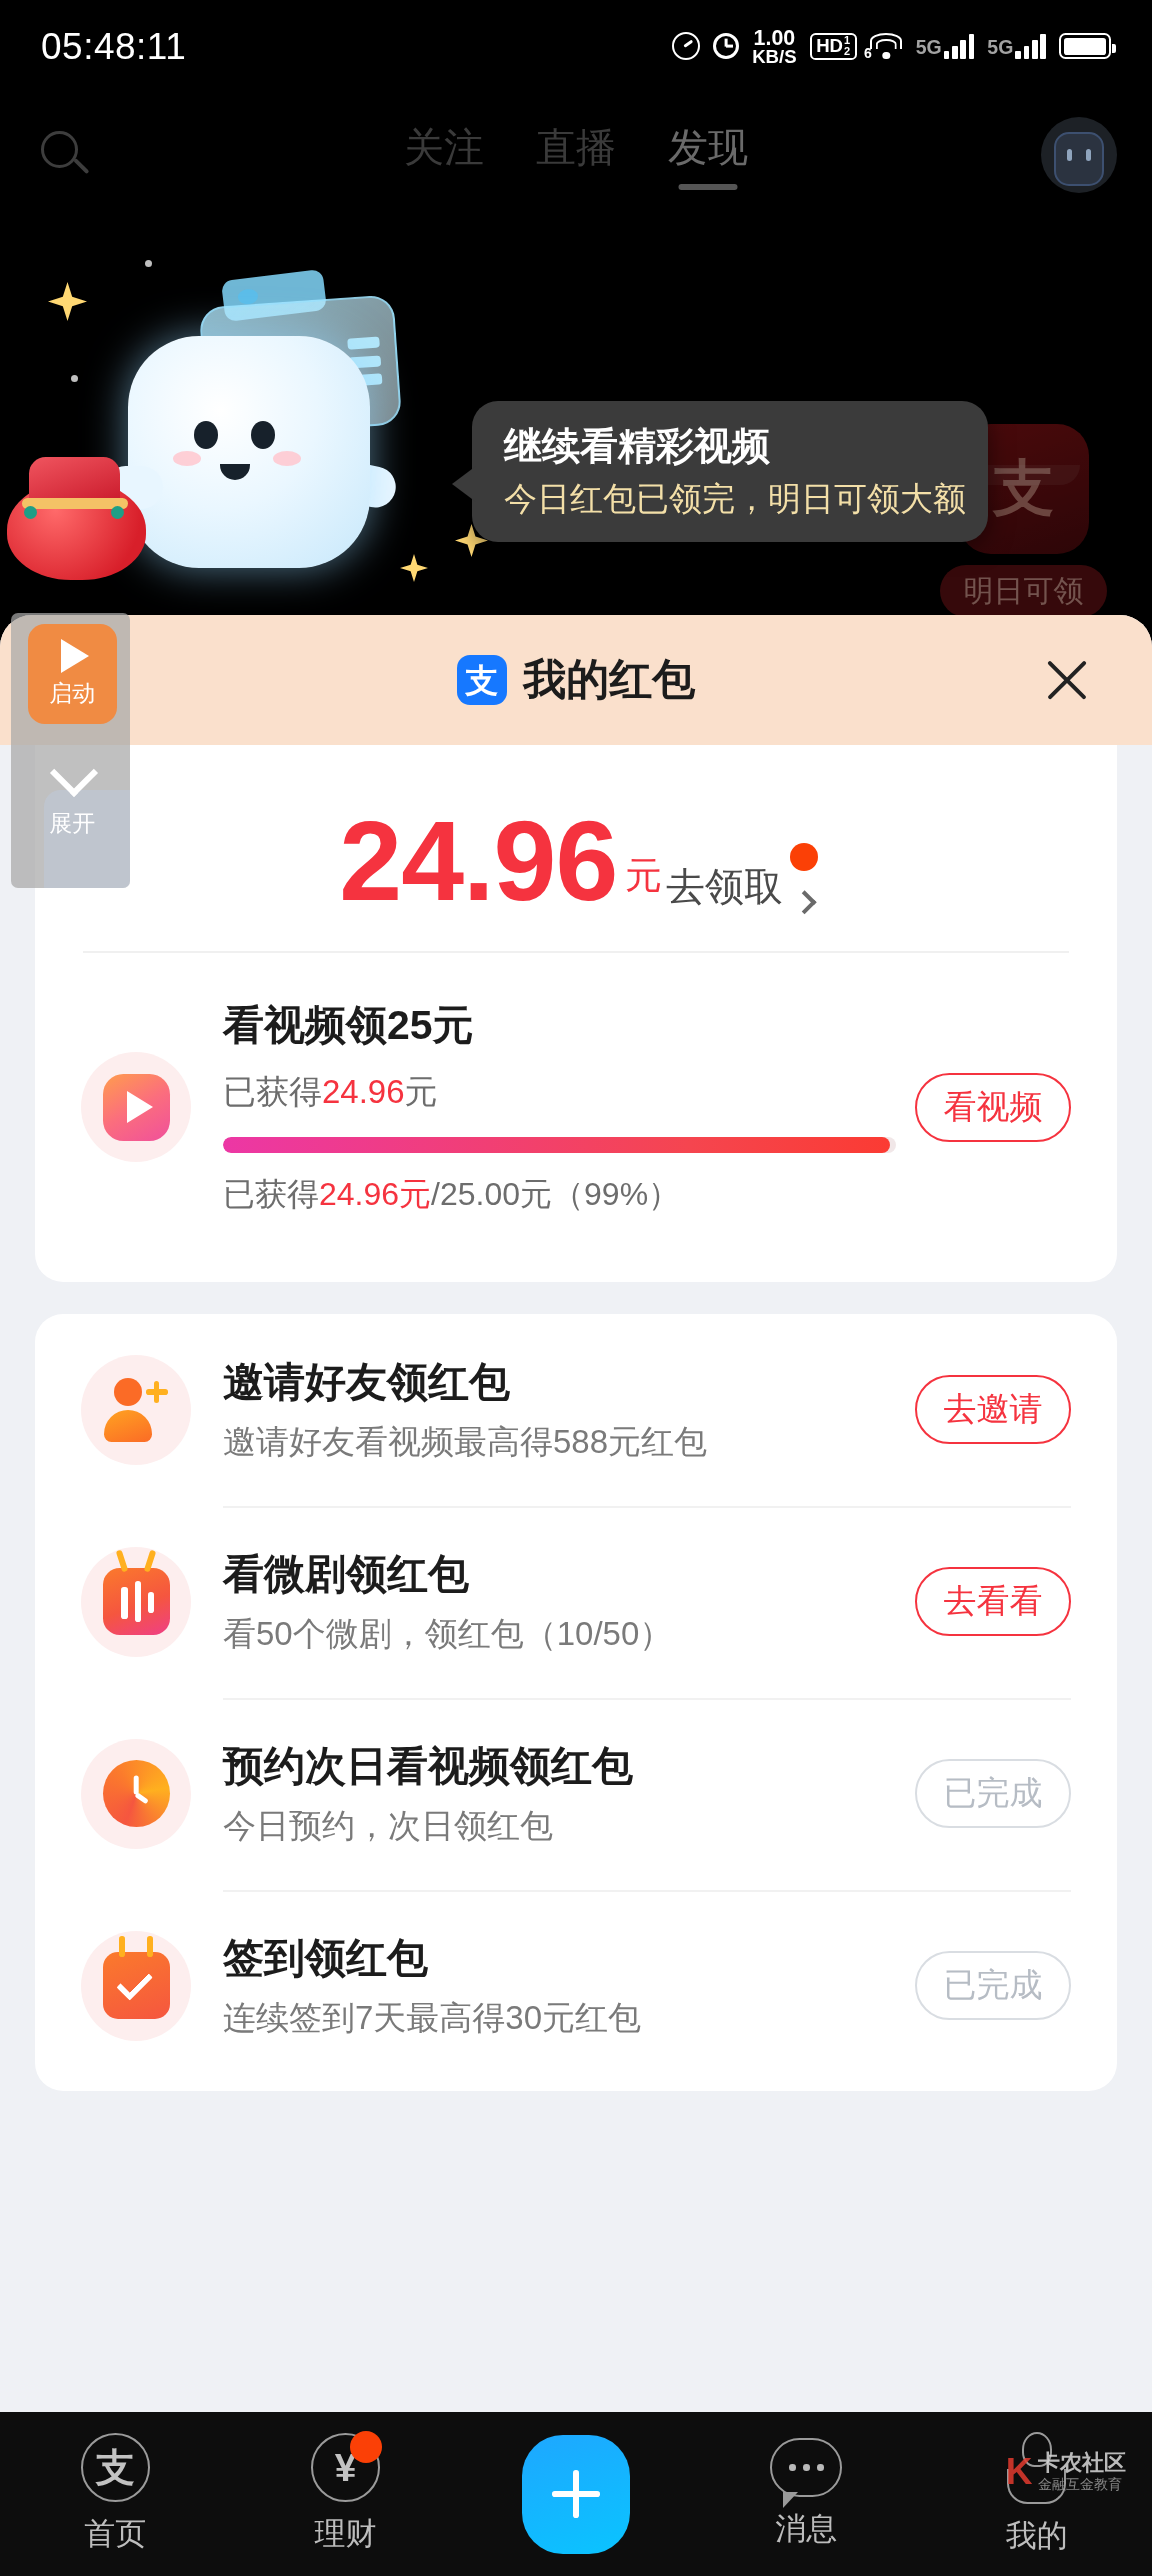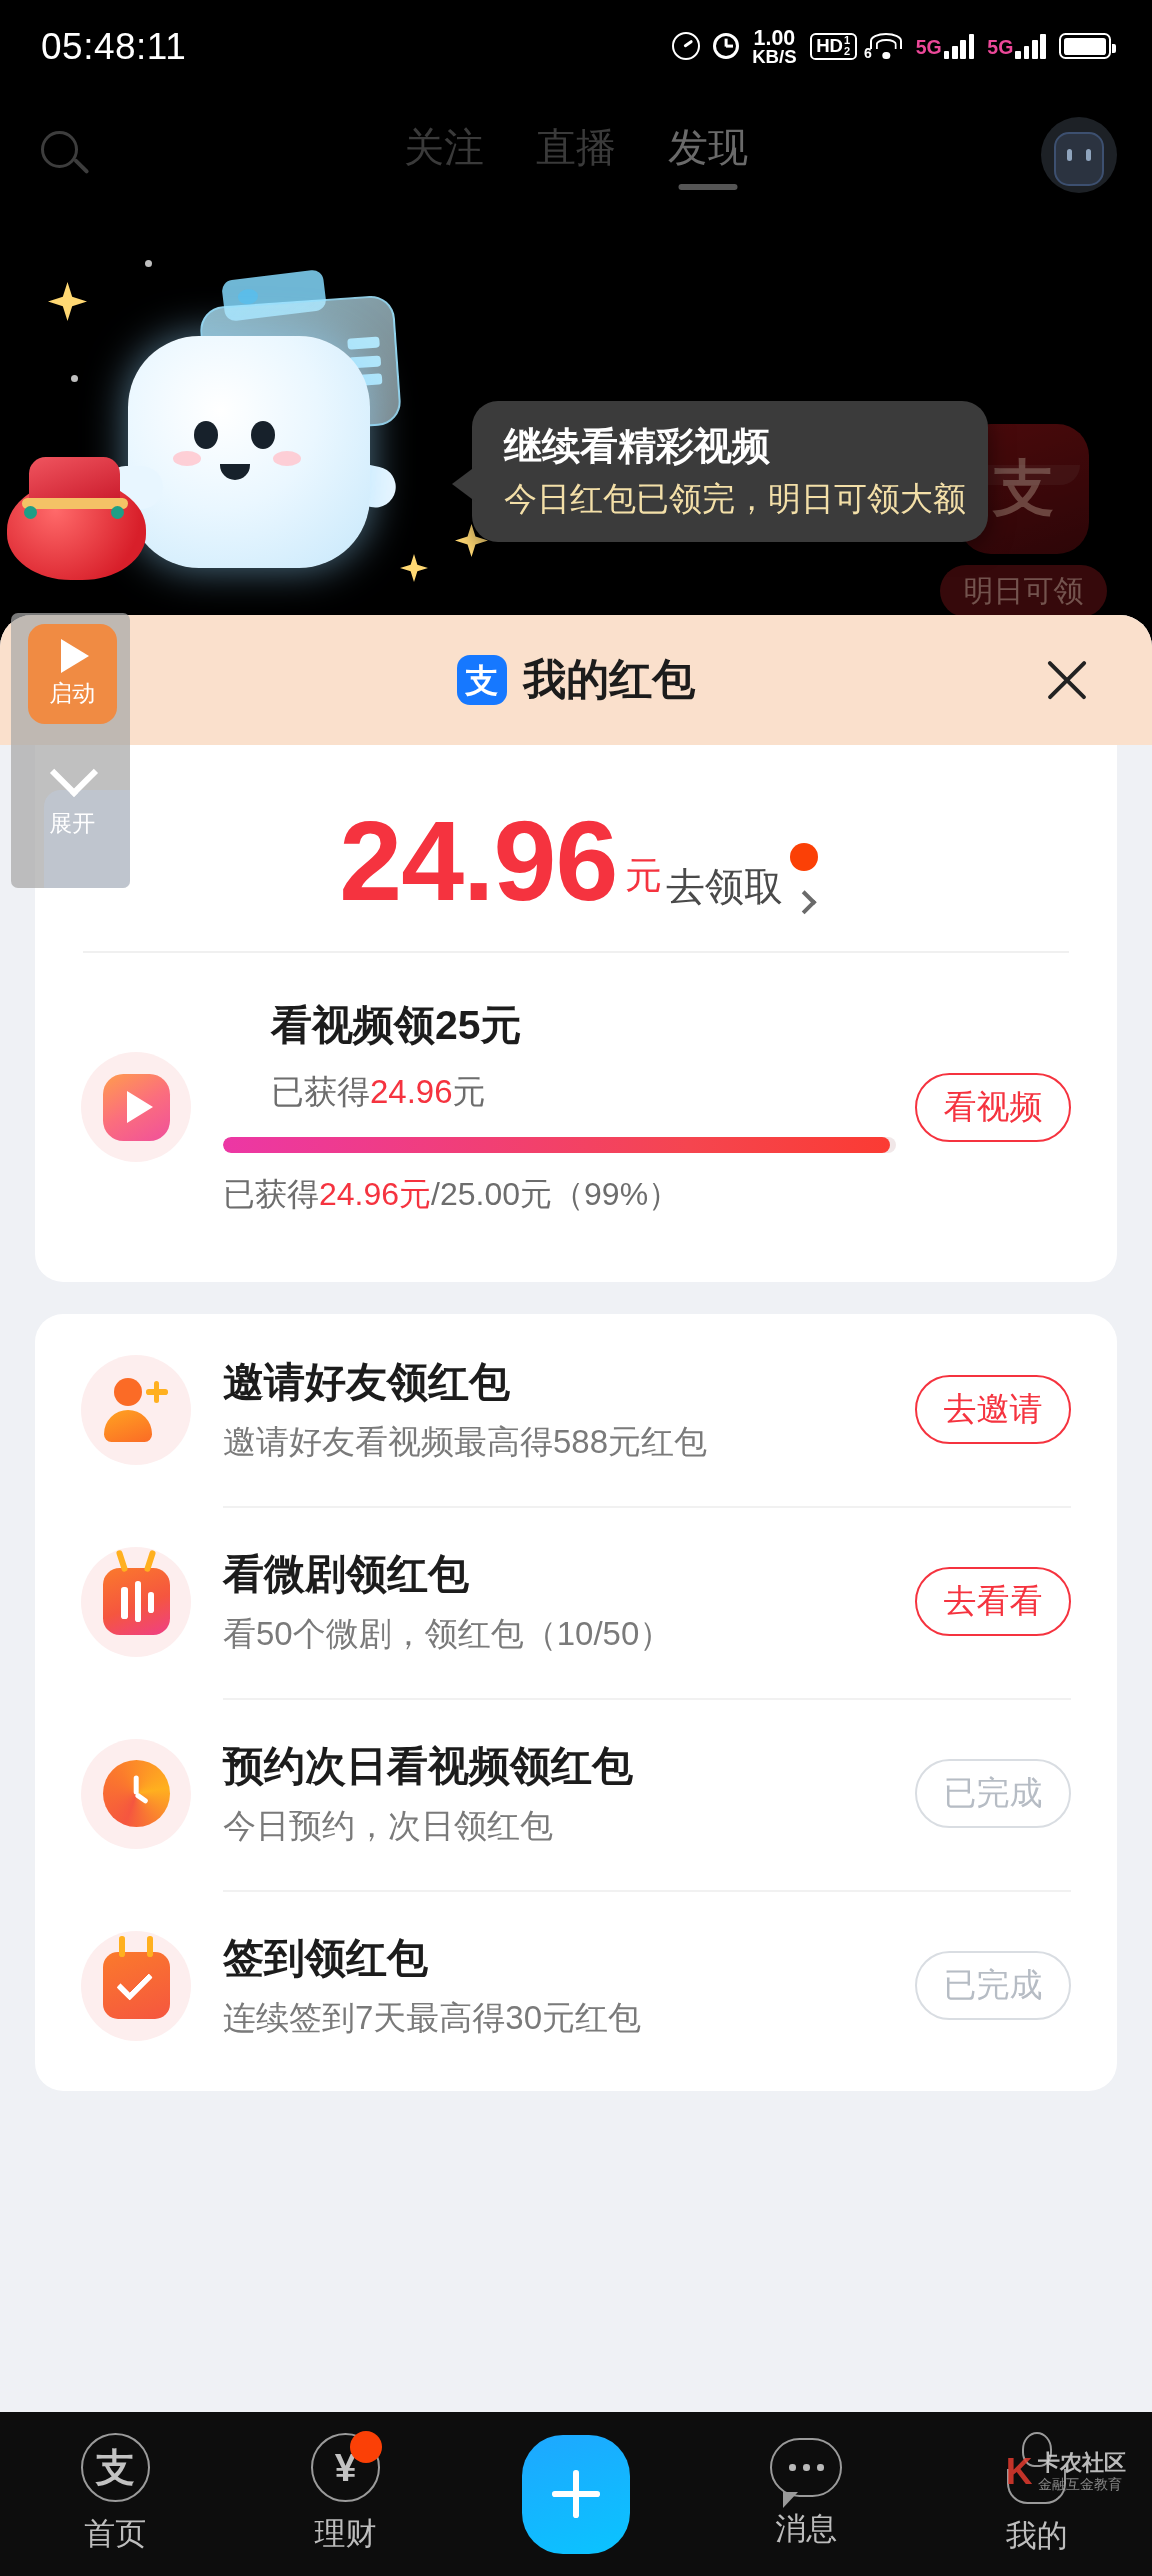--- a/index.html
+++ b/index.html
@@ -29,21 +29,21 @@
   .wifi .w1{width:32px;height:16px;bottom:10.2px;}
   .wifi .w2{width:20.4px;height:10.2px;bottom:10.2px;}
   .wifi .w3{width:7.4px;height:7.4px;bottom:0;border-radius:50%;background:#fff;border:none;}
   .wifi .wsix{position:absolute;left:-5.6px;bottom:-1.9px;color:#fff;font-size:14px;font-weight:700;}
   .sig{display:flex;align-items:flex-end;gap:2.8px;}
   .sig i{display:block;width:5.6px;background:#fff;border-radius:0.9px;}
   .sig i:nth-child(1){height:8.4px;}
   .sig i:nth-child(2){height:13px;}
   .sig i:nth-child(3){height:18.6px;}
   .sig i:nth-child(4){height:25px;}
-  .g5{color:#ec4899;font-size:19.5px;font-weight:700;margin-right:1.9px;}
+  .g5{color:#a3a3a3;font-size:19.5px;font-weight:700;margin-right:1.9px;}
   .sigwrap{display:flex;align-items:flex-end;}
   .batt{width:52px;height:26px;border:2.8px solid #fff;border-radius:6.5px;position:relative;padding:2.8px;}
   .batt:after{content:"";position:absolute;right:-6.5px;top:8.4px;width:3.7px;height:9.3px;background:#fff;border-radius:0 1.9px 1.9px 0;}
   .batt i{display:block;height:100%;background:#fff;border-radius:2.8px;}
 
   
   .topnav{position:absolute;top:100px;left:0;width:1152px;height:110px;display:flex;align-items:center;z-index:55;}
   .nav-search{position:absolute;left:39px;top:50%;transform:translateY(-50%);width:52px;height:52px;}
   .nav-search .mag{position:absolute;left:1.9px;top:1.9px;width:37px;height:37px;border:3.7px solid #3d3d3d;border-radius:50%;}
   .nav-search .hdl{position:absolute;left:33px;top:35px;width:18.6px;height:3.7px;background:#3d3d3d;border-radius:2.8px;transform:rotate(45deg);}
@@ -140,21 +140,21 @@
   .claim span{color:#4a4a4a;font-size:39px;}
   .claim .chev{width:16.7px;height:16.7px;border-right:4.6px solid #6a6a6a;border-bottom:4.6px solid #6a6a6a;transform:rotate(-45deg);margin-left:9.3px;margin-bottom:3.7px;}
   .claim .reddot{position:absolute;right:-5.6px;top:-16.7px;width:28px;height:28px;border-radius:50%;background:#fb4006;}
 
   .divider{height:1.9px;background:#f0f0f0;margin:37px 48px 0 48px;}
 
   .vid-row{display:flex;align-items:center;padding:45px 46px 28px 46px;}
   .vid-mid{flex:1;margin-left:32px;margin-right:18.6px;}
   .vid-l1{display:flex;align-items:baseline;gap:16.7px;flex-direction:column;}
   .vid-l1 .t{font-size:41px;font-weight:700;color:#1c1c1c;white-space:nowrap;}
-  .vid-l1 .g{font-size:33px;color:#6d6d6d;white-space:nowrap;margin-left:48px;}
+  .vid-l1 .g{font-size:33px;color:#6d6d6d;white-space:nowrap;}
   .vid-l1 .g em{font-style:normal;color:#f5333f;}
   .pbar{margin-top:22px;height:16px;border-radius:9.3px;background:#f1e7e8;overflow:hidden;}
   .pbar i{display:block;height:100%;border-radius:9.3px;background:linear-gradient(90deg,#ec37a5 0%,#f5454f 70%,#fb3b33 100%);}
   .vid-l3{margin-top:20.4px;font-size:32px;color:#6d6d6d;white-space:nowrap;}
   .vid-l3 em{font-style:normal;color:#f5333f;}
 
   .icobox{width:110px;height:110px;border-radius:50%;background:#fdeeee;display:flex;align-items:center;justify-content:center;flex:none;}
   .icoinner{width:67px;height:67px;border-radius:20.4px;display:flex;align-items:center;justify-content:center;position:relative;}
   .ico-video{background:linear-gradient(150deg,#ff9d4d 0%,#fb6e7d 50%,#f0509b 100%);}
   .ico-video .tri{width:0;height:0;border-left:26px solid #fff;border-top:16.7px solid transparent;border-bottom:16.7px solid transparent;margin-left:7.4px;}

